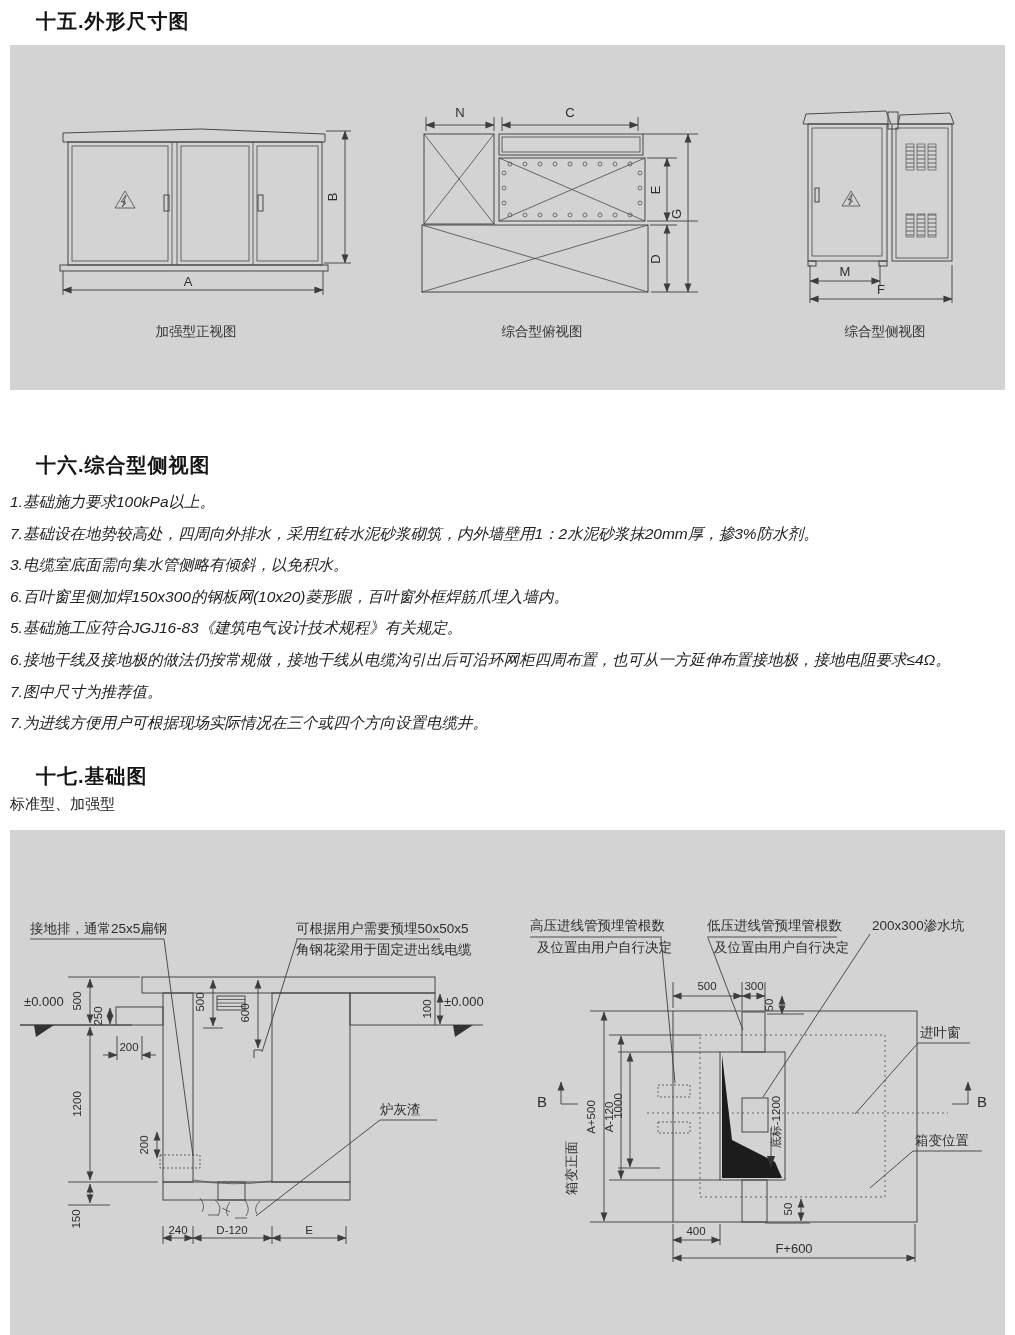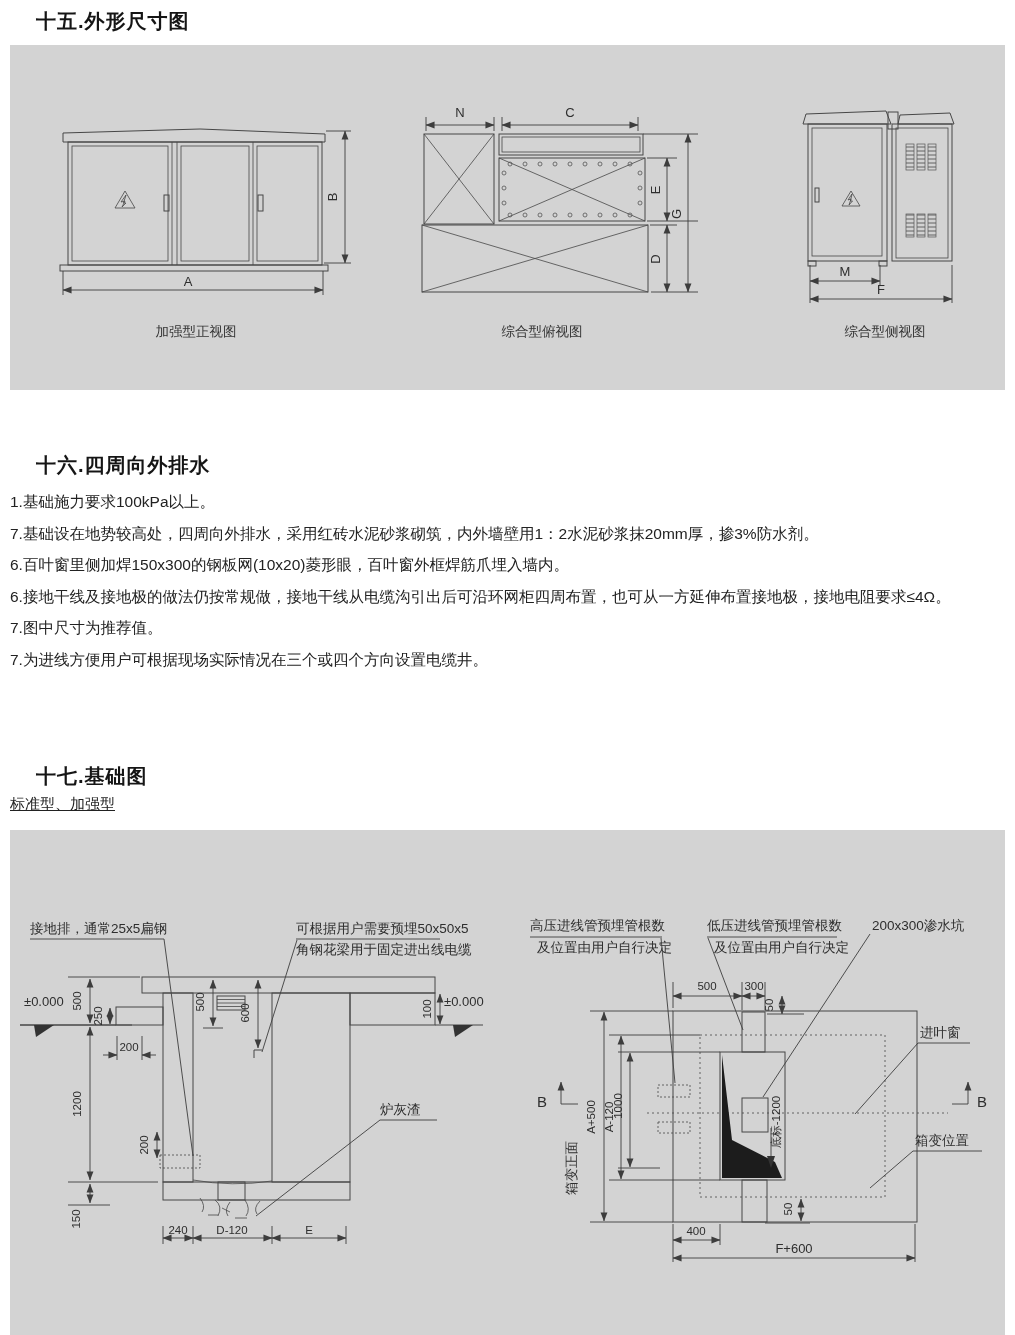--- a/index.html
+++ b/index.html
@@ -1,25 +1,25 @@
 <!DOCTYPE html>
 <html><head>
 <meta charset="utf-8">
 <style>
   html,body{margin:0;padding:0;}
   body{width:1015px;height:1335px;background:#ffffff;position:relative;
        font-family:"Liberation Sans",sans-serif;}
   .sec-title{position:absolute;left:10px;font-size:20px;font-weight:bold;
              color:#151515;letter-spacing:1px;white-space:nowrap;margin-left:26px;}
-  .subtitle{position:absolute;left:10px;top:795px;font-size:15px;color:#222;text-decoration:underline;}
+  .subtitle{position:absolute;left:10px;top:795px;font-size:15px;color:#222;}
   .panel{position:absolute;left:10px;width:995px;background:#d3d3d3;}
   #panel1{top:45px;height:345px;}
   #panel2{top:830px;height:505px;text-align:right;}
   .items{position:absolute;left:10px;top:486px;font-size:15.5px;color:#222;}
-  .items div{height:31.6px;line-height:31.6px;white-space:nowrap;}
+  .items div{height:31.6px;line-height:31.6px;white-space:nowrap;font-style:italic;}
   svg{display:block;}
   .ln{stroke:#474747;stroke-width:1;fill:none;}
   .thin{stroke:#474747;stroke-width:.8;fill:none;}
   .dim{stroke:#3d3d3d;stroke-width:.9;fill:none;}
   .t{fill:#2e2e2e;font-family:"Liberation Sans",sans-serif;}
   .cap{fill:#333;font-size:13.5px;}
   .dl{font-size:13px;}
   .dn{font-size:11.5px;}
   .lab{font-size:13.5px;}
 </style>
@@ -169,26 +169,28 @@
     <g>
       <path class="dim" d="M942,220 V258"></path>
       <line class="dim" x1="800" y1="254" x2="942" y2="254" marker-start="url(#arr1)" marker-end="url(#arr1)"></line>
       <text class="t dl" x="871" y="249" text-anchor="middle">F</text>
     </g>
     <text class="t cap" x="875" y="291" text-anchor="middle">综合型侧视图</text>
   </g>
 </svg>
 </div>
 
-<div class="sec-title" style="top:452px">十六.四周向外排水</div>
+<div class="sec-title" style="top:452px">十六.综合型侧视图</div>
 
 <div class="items">
   <div>1.基础施力要求100kPa以上。</div>
   <div>7.基础设在地势较高处，四周向外排水，采用红砖水泥砂浆砌筑，内外墙壁用1：2水泥砂浆抹20mm厚，掺3%防水剂。</div>
+  <div>3.电缆室底面需向集水管侧略有倾斜，以免积水。</div>
   <div>6.百叶窗里侧加焊150x300的钢板网(10x20)菱形眼，百叶窗外框焊筋爪埋入墙内。</div>
+  <div>5.基础施工应符合JGJ16-83《建筑电气设计技术规程》有关规定。</div>
   <div>6.接地干线及接地极的做法仍按常规做，接地干线从电缆沟引出后可沿环网柜四周布置，也可从一方延伸布置接地极，接地电阻要求≤4Ω。</div>
   <div>7.图中尺寸为推荐值。</div>
   <div>7.为进线方便用户可根据现场实际情况在三个或四个方向设置电缆井。</div>
 </div>
 
 <div class="sec-title" style="top:763px">十七.基础图</div>
 <div class="subtitle">标准型、加强型</div>
 
 <div class="panel" id="panel2">
 <svg width="995" height="505" viewBox="0 0 995 505">

